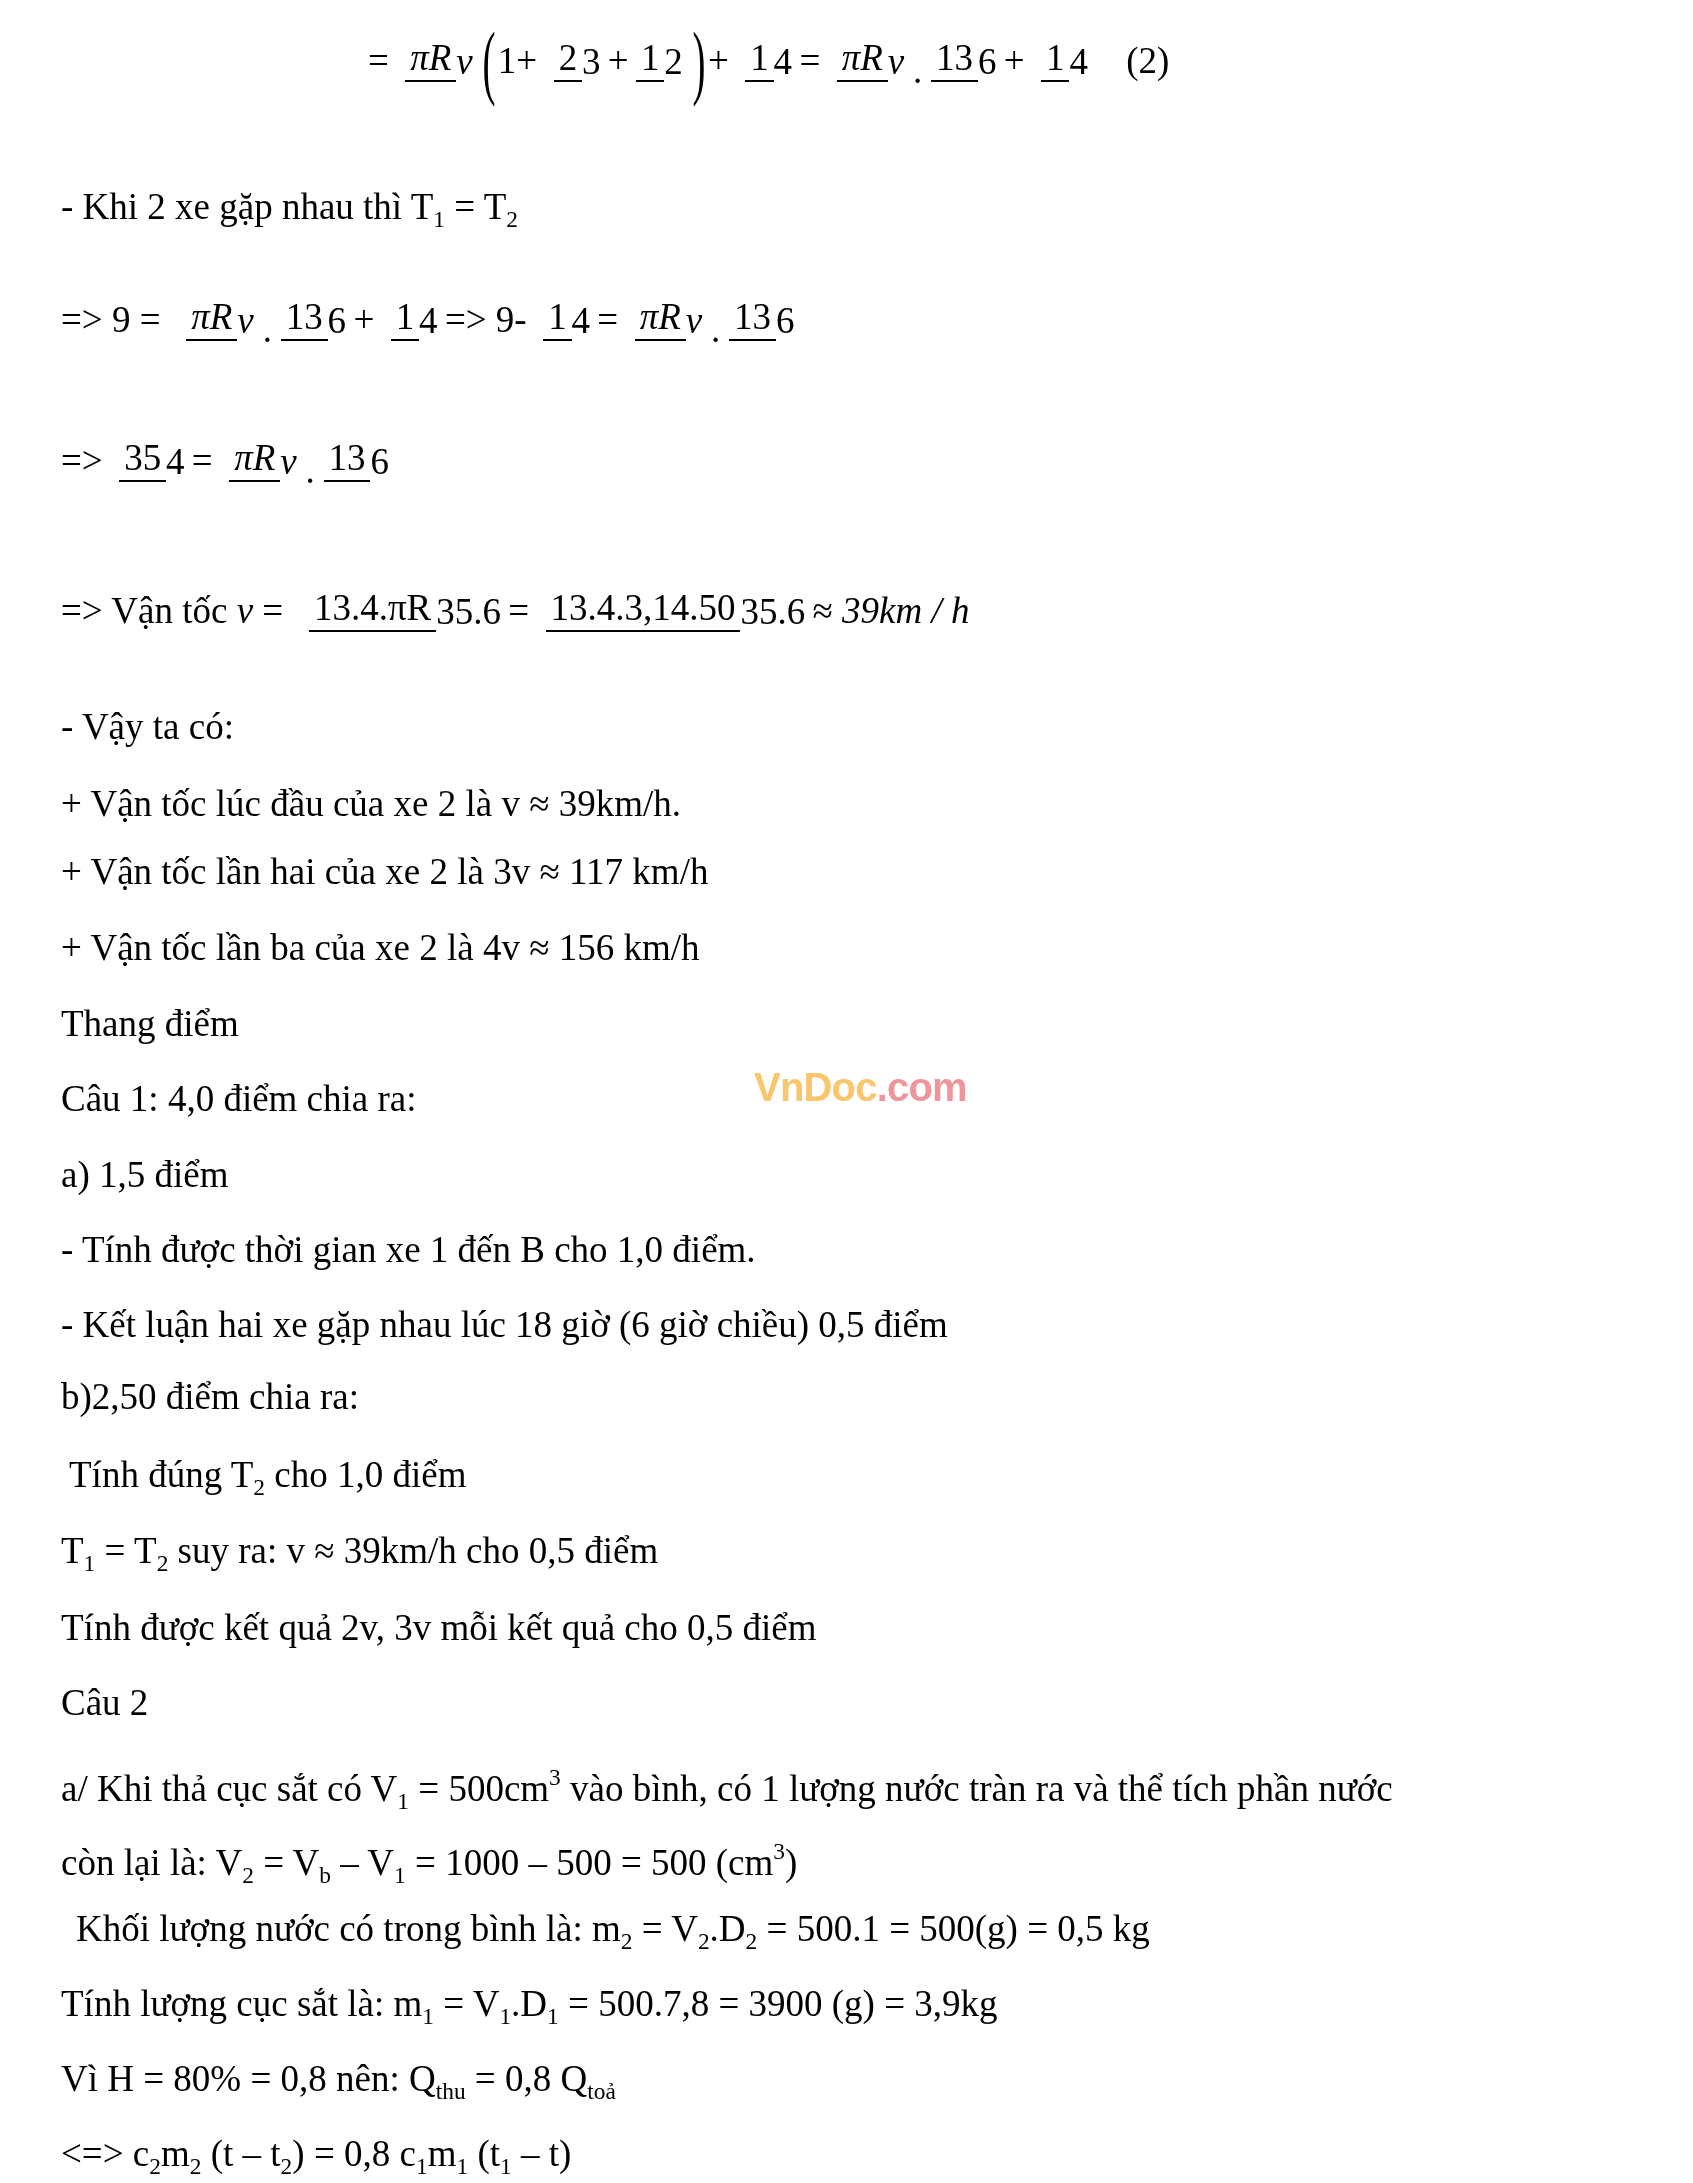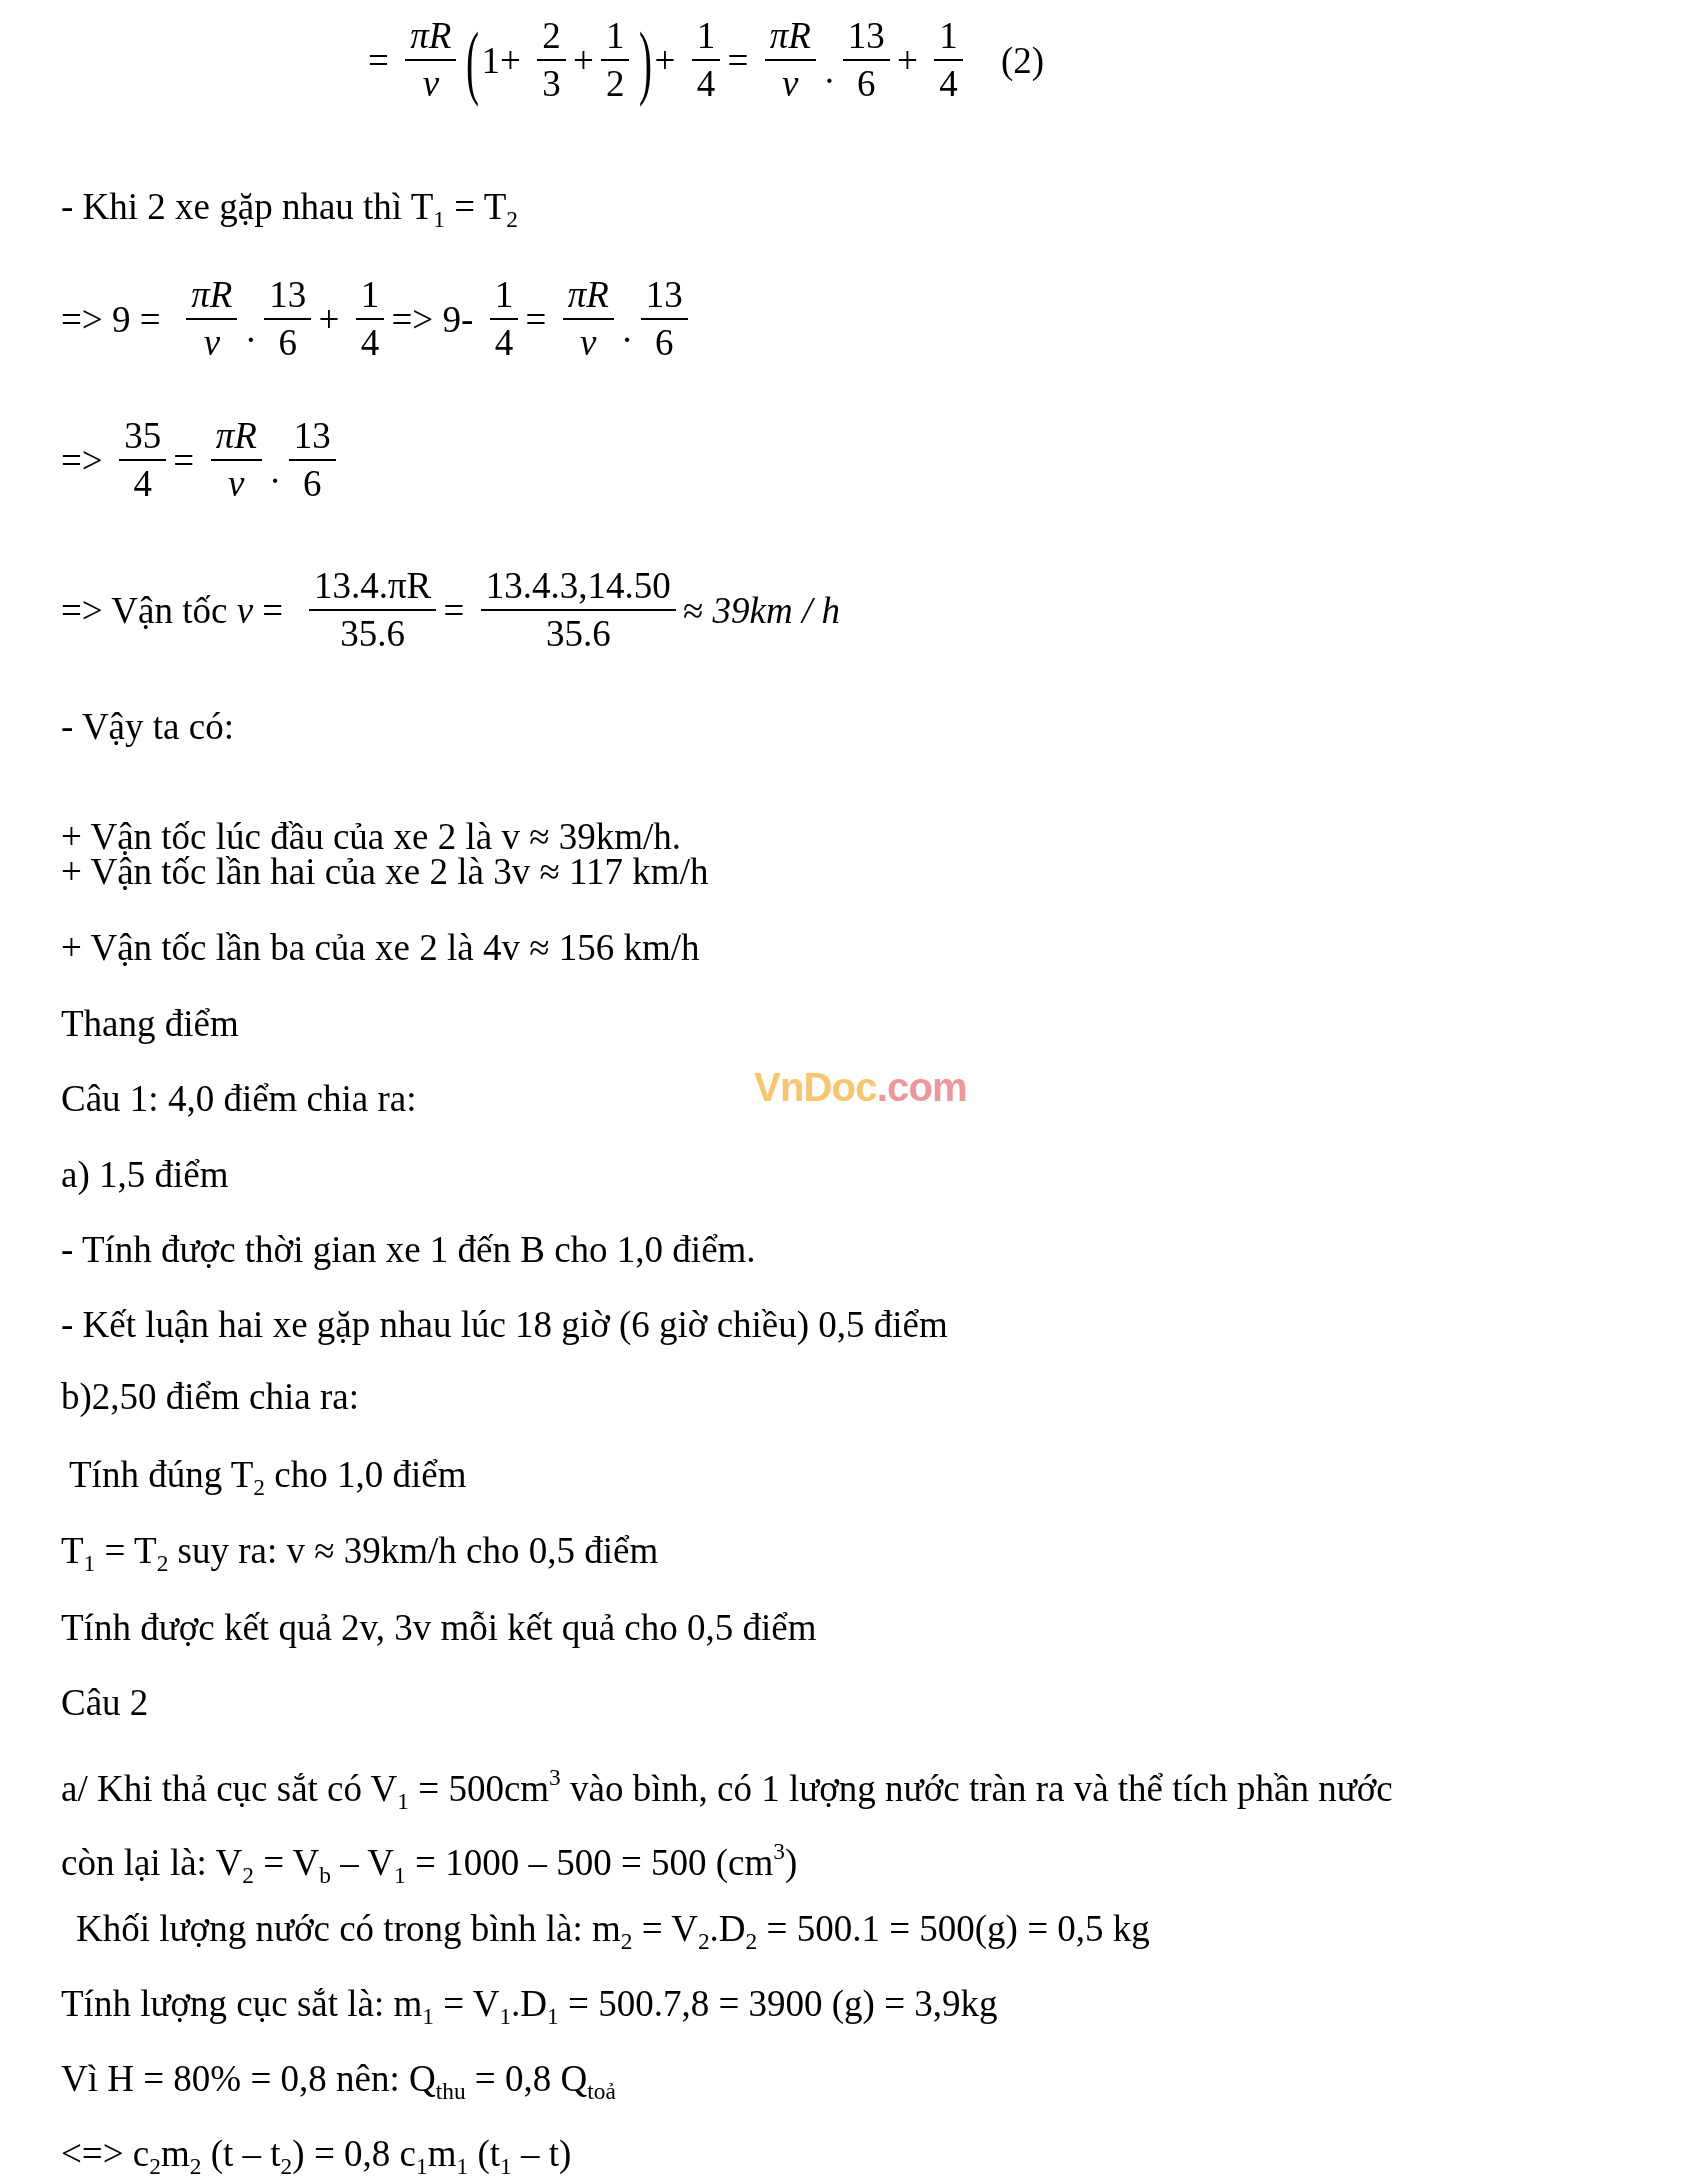--- a/index.html
+++ b/index.html
@@ -17,21 +17,21 @@
   .line.text{line-height:49px;}
   .line.heading{line-height:49px;font-weight:400;}
   .line.math{display:flex;align-items:center;height:121px;}
   .t{white-space:pre;}
   .it{font-style:italic;}
   .sb{font-size:23.4px;vertical-align:-8px;}
   .sp{font-size:23.4px;vertical-align:16px;}
   .dot{transform:translateY(9.7px);margin:0 1.6px;}
   .paren{display:inline-block;transform:scaleY(2.1);font-size:39px;margin:0 2.4px;font-weight:400;}
   .gap{display:inline-block;width:31px;}
-  .frac{display:inline-flex;flex-direction:column;align-items:center;margin:0 7.3px;text-align:center;}
+  .frac{display:inline-flex;flex-direction:row;align-items:center;margin:0 7.3px;text-align:center;}
   .frac .num{padding:0 4.9px 2.4px;border-bottom:2.4px solid #000;line-height:1.05;}
   .frac .den{padding-top:4px;line-height:1.05;}
   .watermark{
     position:absolute;
     left:754px;
     top:1067px;
     font-family:"Liberation Sans","DejaVu Sans",sans-serif;
     font-weight:700;
     font-size:40px;
     letter-spacing:-0.8px;
@@ -43,21 +43,21 @@
 <body>
 
 <div class="page">
   <div>
       <div class="line math" style="top: 0px; left: 368px;"><span class="t">= </span><span class="frac"><span class="num it">πR</span><span class="den it">v</span></span><span class="paren">(</span><span class="t">1+ </span><span class="frac"><span class="num">2</span><span class="den">3</span></span><span class="t">+</span><span class="frac"><span class="num">1</span><span class="den">2</span></span><span class="paren">)</span><span class="t">+ </span><span class="frac"><span class="num">1</span><span class="den">4</span></span><span class="t">= </span><span class="frac"><span class="num it">πR</span><span class="den it">v</span></span><span class="dot">.</span><span class="frac"><span class="num">13</span><span class="den">6</span></span><span class="t">+ </span><span class="frac"><span class="num">1</span><span class="den">4</span></span><span class="gap"></span><span class="t">(2)</span></div>
       <div class="line text" style="top: 182px; left: 61px;"><span class="t">- Khi 2 xe gặp nhau thì T</span><span class="sb">1</span><span class="t"> = T</span><span class="sb">2</span></div>
       <div class="line math" style="top: 259px; left: 61px;"><span class="t">=&gt; 9 =  </span><span class="frac"><span class="num it">πR</span><span class="den it">v</span></span><span class="dot">.</span><span class="frac"><span class="num">13</span><span class="den">6</span></span><span class="t">+ </span><span class="frac"><span class="num">1</span><span class="den">4</span></span><span class="t">=&gt; 9- </span><span class="frac"><span class="num">1</span><span class="den">4</span></span><span class="t">= </span><span class="frac"><span class="num it">πR</span><span class="den it">v</span></span><span class="dot">.</span><span class="frac"><span class="num">13</span><span class="den">6</span></span></div>
       <div class="line math" style="top: 400px; left: 61px;"><span class="t">=&gt; </span><span class="frac"><span class="num">35</span><span class="den">4</span></span><span class="t">= </span><span class="frac"><span class="num it">πR</span><span class="den it">v</span></span><span class="dot">.</span><span class="frac"><span class="num">13</span><span class="den">6</span></span></div>
       <div class="line math" style="top: 550px; left: 61px;"><span class="t">=&gt; Vận tốc </span><span class="t it">v</span><span class="t"> =  </span><span class="frac"><span class="num">13.4.πR</span><span class="den">35.6</span></span><span class="t">= </span><span class="frac"><span class="num">13.4.3,14.50</span><span class="den">35.6</span></span><span class="t">≈ </span><span class="t it">39km / h</span></div>
       <div class="line text" style="top: 702px; left: 61px;"><span class="t">- Vậy ta có:</span></div>
-      <div class="line text" style="top: 812px; left: 61px;"><span class="t">+ Vận tốc lúc đầu của xe 2 là v ≈ 39km/h.</span></div>
+      <div class="line text" style="top: 779px; left: 61px;"><span class="t">+ Vận tốc lúc đầu của xe 2 là v ≈ 39km/h.</span></div>
       <div class="line text" style="top: 847px; left: 61px;"><span class="t">+ Vận tốc lần hai của xe 2 là 3v ≈ 117 km/h</span></div>
       <div class="line text" style="top: 923px; left: 61px;"><span class="t">+ Vận tốc lần ba của xe 2 là 4v ≈ 156 km/h</span></div>
       <div class="line heading" style="top: 999px; left: 61px;"><span class="t">Thang điểm</span></div>
       <div class="line text" style="top: 1074px; left: 61px;"><span class="t">Câu 1: 4,0 điểm chia ra:</span></div>
       <div class="line text" style="top: 1150px; left: 61px;"><span class="t">a) 1,5 điểm</span></div>
       <div class="line text" style="top: 1225px; left: 61px;"><span class="t">- Tính được thời gian xe 1 đến B cho 1,0 điểm.</span></div>
       <div class="line text" style="top: 1300px; left: 61px;"><span class="t">- Kết luận hai xe gặp nhau lúc 18 giờ (6 giờ chiều) 0,5 điểm</span></div>
       <div class="line text" style="top: 1372px; left: 61px;"><span class="t">b)2,50 điểm chia ra:</span></div>
       <div class="line text" style="top: 1450px; left: 61px; margin-left: 8px;"><span class="t">Tính đúng T</span><span class="sb">2</span><span class="t"> cho 1,0 điểm</span></div>
       <div class="line text" style="top: 1526px; left: 61px;"><span class="t">T</span><span class="sb">1</span><span class="t"> = T</span><span class="sb">2</span><span class="t"> suy ra: v ≈ 39km/h cho 0,5 điểm</span></div>

